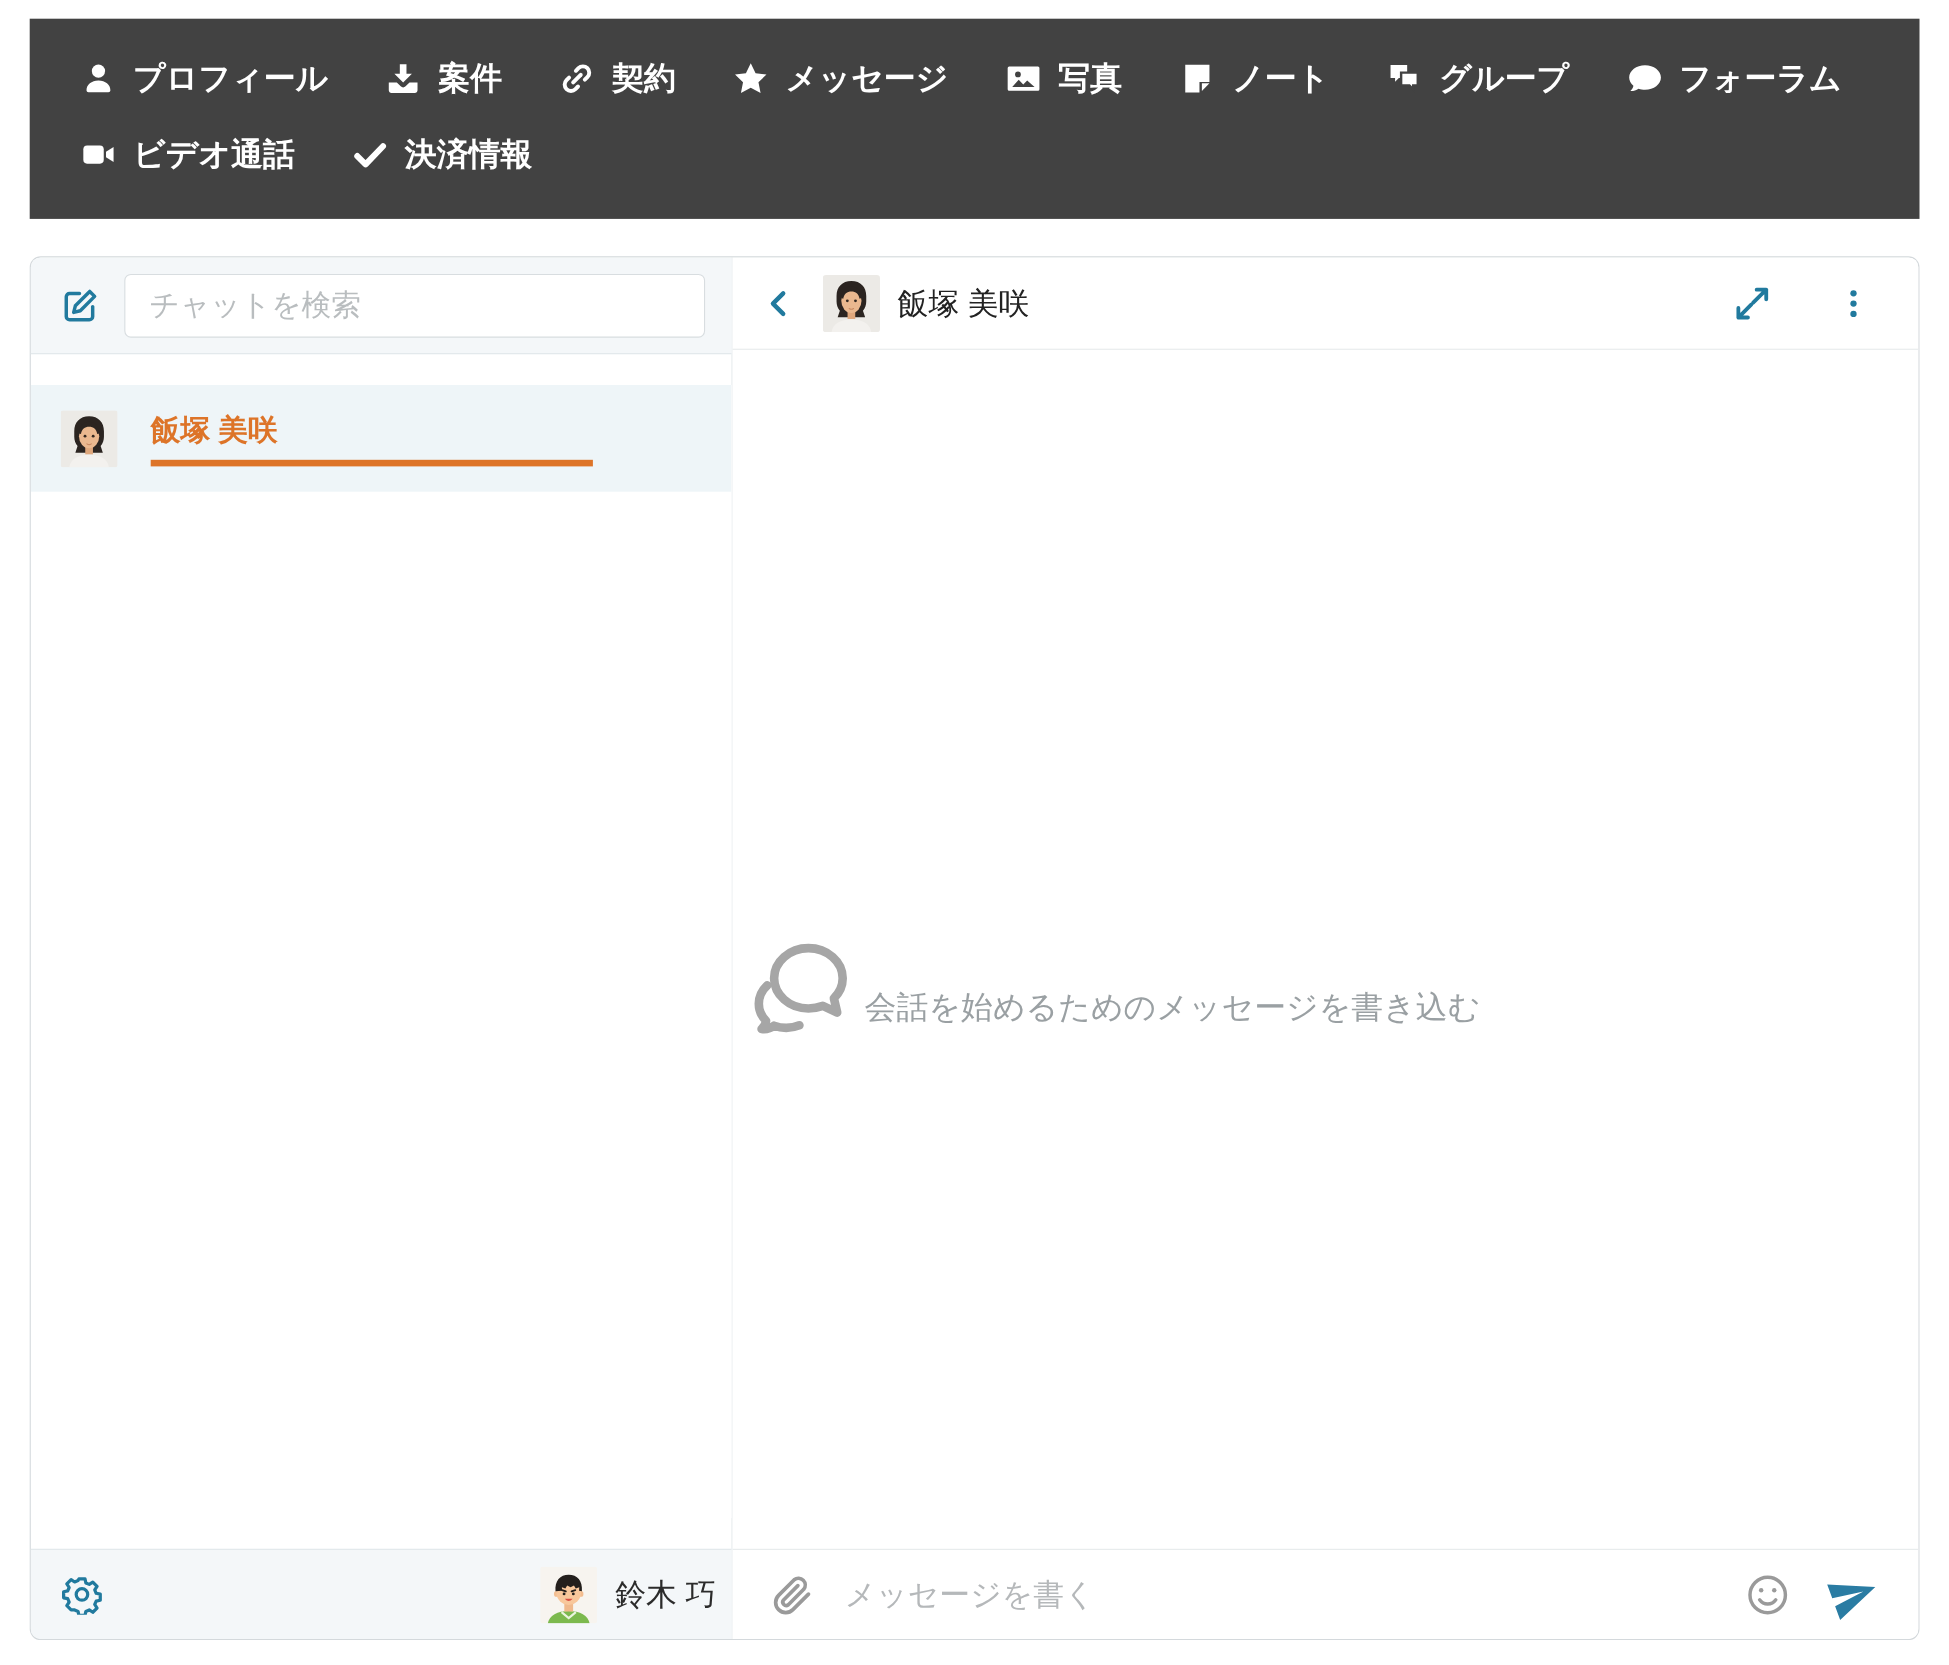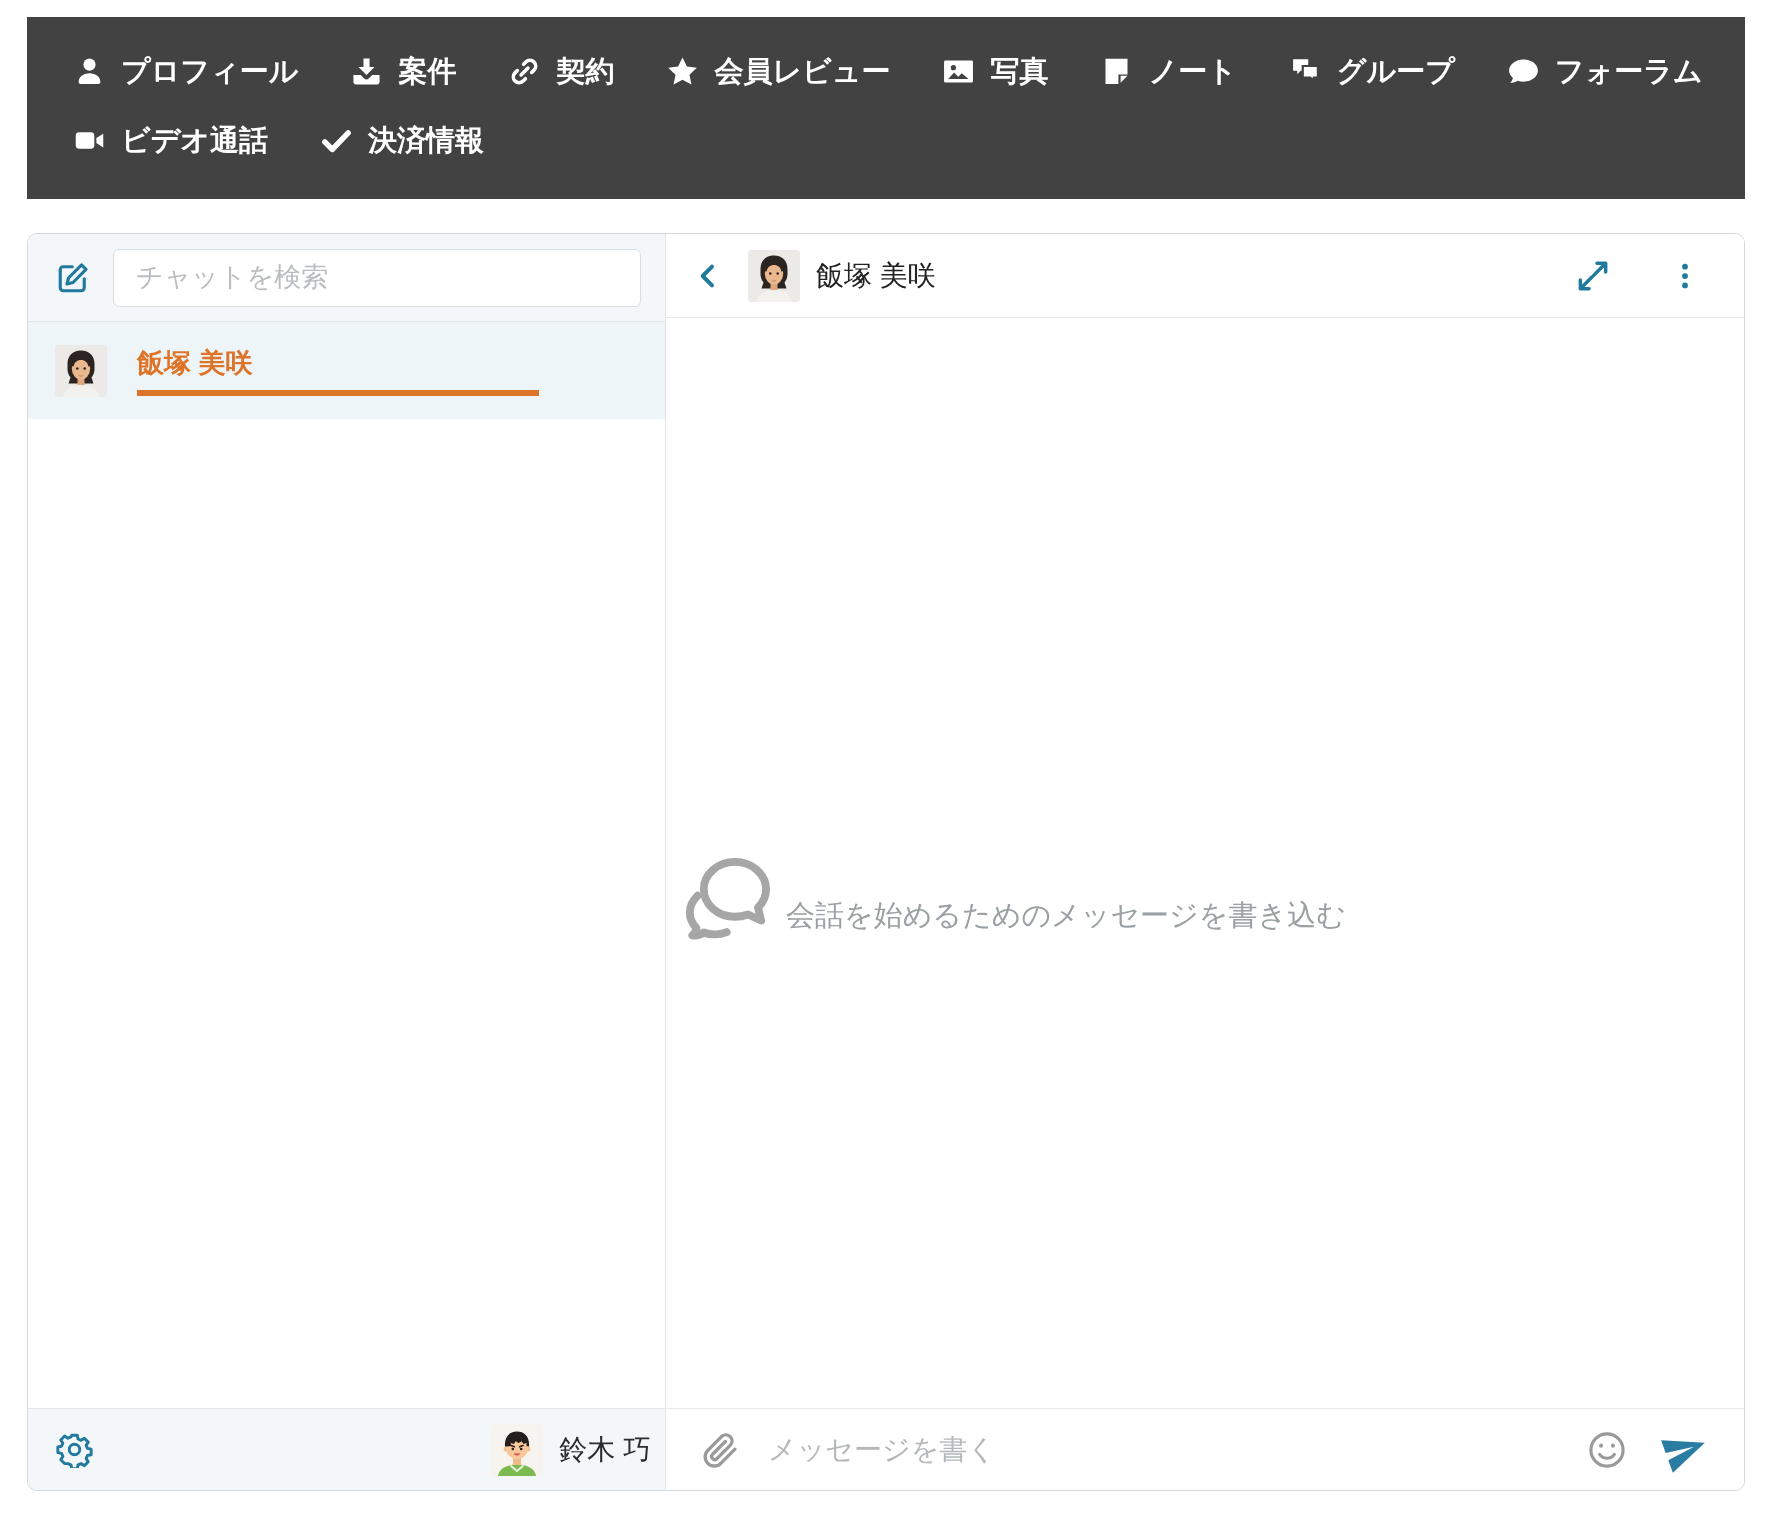--- a/index.html
+++ b/index.html
@@ -28,21 +28,21 @@
     height:57px; padding:0 27px;
   }
   
   .main {
     margin:34px 27px 23px 27px;
     height:1258px;
     border:1px solid #d4d9dc; border-radius:10px;
     display:flex; overflow:hidden; background:#fff;
   }
   
-  .sidebar { width:638px; min-width:638px; border-right:1px solid #e2e7ea; display:flex; flex-direction:column; }
+  .sidebar { width:638px; min-width:638px; border-right:1px solid #e2e7ea; display:flex; flex-direction:column;gap:28px; }
   .sidebar-header {
     height:88px; background:#f4f7f9; border-bottom:1px solid #e2e7ea;
     display:flex; align-items:center; gap:22px; padding:0 24px 0 27px;
   }
   .icon-btn { background:none; border:none; padding:0; cursor:pointer; line-height:0; }
   .compose-btn svg { width:36px; height:36px; color:#217a9e; }
   .search-input {
     flex:1; height:58px; background:#fff;
     border:1px solid #d8dde0; border-radius:6px;
     font-size:27px; color:#333; padding:0 22px;
@@ -131,21 +131,21 @@
           </svg>
         </span>
       <span>契約</span>
     </div>
     <div class="nav-item">
       <span>
           <svg viewBox="0 0 24 24" fill="currentColor">
             <path d="M12 1.8l3.2 6.6 7.2.9-5.3 5 1.4 7.2L12 18l-6.5 3.5 1.4-7.2-5.3-5 7.2-.9z"></path>
           </svg>
         </span>
-      <span>会員レビュー</span>
+      <span>メッセージ</span>
     </div>
     <div class="nav-item">
       <span>
           <svg viewBox="0 0 24 24" fill="currentColor">
             <path d="M2.5 4h19a1 1 0 011 1v14a1 1 0 01-1 1h-19a1 1 0 01-1-1V5a1 1 0 011-1z"></path>
             <circle cx="8.3" cy="9.2" r="1.9" fill="#424242"></circle>
             <path d="M4.5 17.5l4.3-4.8 3 3.2 2.6-2.6 4.9 4.2z" fill="#424242"></path>
           </svg>
         </span>
       <span>写真</span>

